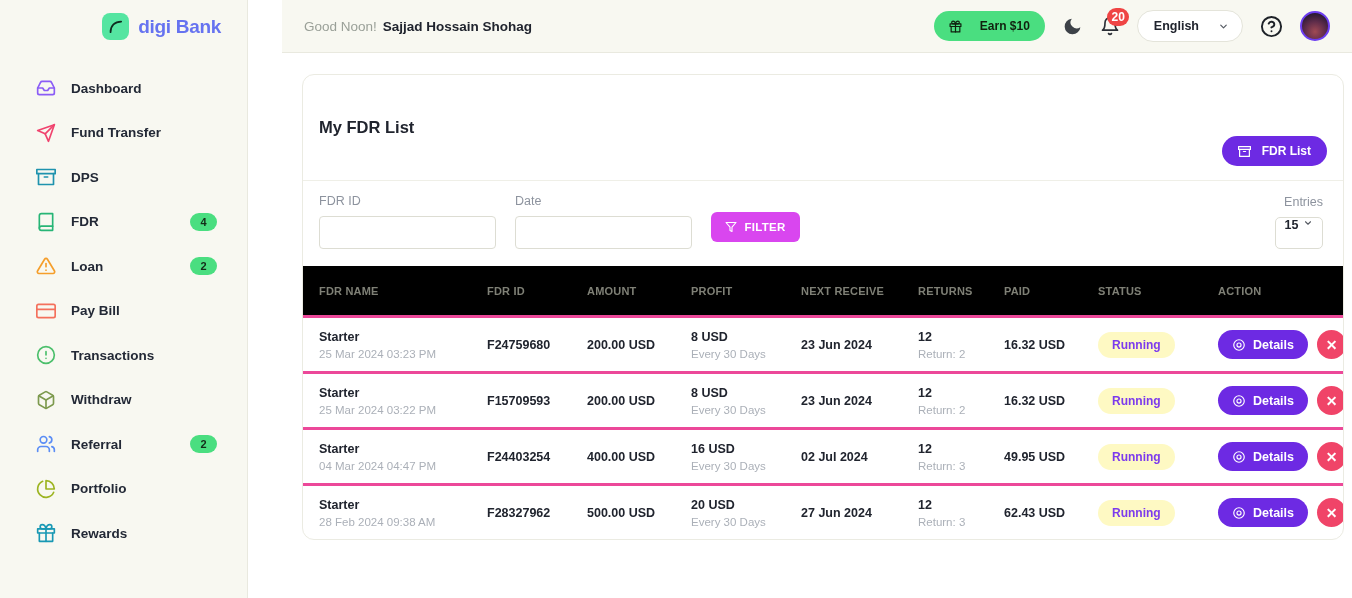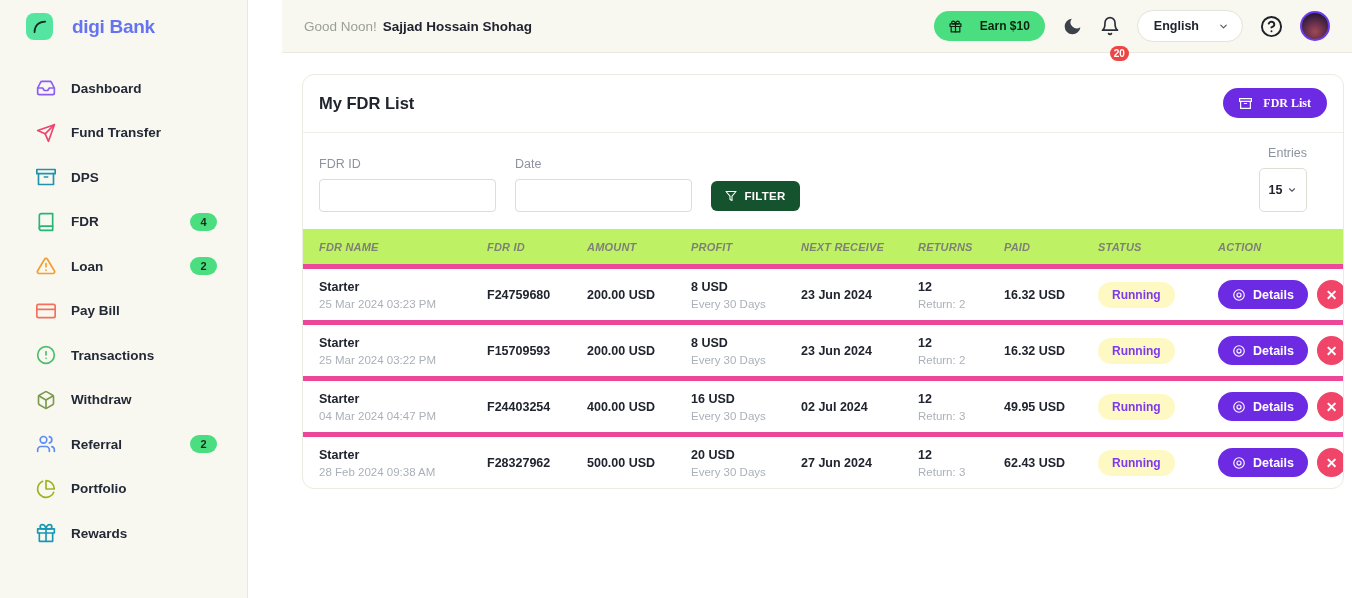--- a/index.html
+++ b/index.html
@@ -5,63 +5,63 @@
   * { box-sizing: border-box; margin: 0; padding: 0; }
   html,body { width:1352px; height:598px; }
   body {
     font-family: "Liberation Sans", sans-serif;
     background:#ffffff; color:#20242e; overflow:hidden;
   }
   .app { display:flex; width:1352px; height:598px; }
 
   
   .sidebar { width:248px; background:#f8f8f1; border-right:1px solid #e9e9df; flex-shrink:0; }
-  .logo-row { height:53px; display:flex; align-items:center; gap:19px; padding:0 26px; }
+  .logo-row { height:53px; display:flex; align-items:center; gap:9px; padding:0 26px;justify-content:flex-end; }
   .logo-box { width:27px; height:27px; border-radius:8px; background:#55e5a1; display:flex; align-items:center; justify-content:center; }
   .logo-text { font-size:19px; font-weight:700; color:#6673f0; letter-spacing:-0.3px; }
   .menu { padding-top:13px; }
   .menu-item { height:44.5px; display:flex; align-items:center; gap:15px; padding:0 30px 0 36px; cursor:pointer; }
   .menu-item svg { width:20px; height:20px; flex-shrink:0; }
   .menu-label { font-size:13.5px; font-weight:700; color:#232936; }
   .menu-badge { margin-left:auto; background:#4ade80; color:#142b18; font-size:11px; font-weight:700; min-width:27px; height:18px; border-radius:10px; display:flex; align-items:center; justify-content:center; padding:0 8px; }
 
   
   .main { flex:1; display:flex; flex-direction:column; background:#fff; min-width:0;padding-left:34px; }
   .topbar { height:53px; background:#f8f8f1; border-bottom:1px solid #e9e9df; display:flex; align-items:center; padding:0 22px; flex-shrink:0; }
   .greeting { color:#9aa098; font-size:13.5px; }
   .username { color:#20242e; font-weight:700; font-size:13.5px; margin-left:6px; }
   .topbar-right { margin-left:auto; display:flex; align-items:center; gap:17px; }
   .earn-btn { background:#4ade80; border:none; border-radius:16px; height:30px; padding:0 15px; display:flex; align-items:center; gap:18px; font-family:inherit; font-size:12px; font-weight:700; color:#10210f; cursor:pointer; }
   .icon-btn { background:none; border:none; cursor:pointer; display:flex; align-items:center; padding:0; }
   .bell-wrap { position:relative; }
-  .bell-badge { position:absolute; top:-8px; right:-9px; background:#ef4444; color:#fff; font-size:10px; font-weight:700; border-radius:9px; padding:2px 4px; min-width:17px; text-align:center;margin-top:38px; }
+  .bell-badge { position:absolute; top:-8px; right:-9px; background:#ef4444; color:#fff; font-size:12px; font-weight:700; border-radius:9px; padding:2px 4px; min-width:17px; text-align:center; }
   .lang-pill { background:#fff; border:1px solid #e4e4da; border-radius:17px; height:32px; padding:0 13px 0 16px; display:flex; align-items:center; gap:19px; font-family:inherit; font-size:12.5px; font-weight:600; color:#20242e; cursor:pointer; }
   .avatar { width:30px; height:30px; border-radius:50%; border:2.5px solid #6c3df0; background: radial-gradient(circle at 50% 72%, #a04a54 0%, #5e2c4a 45%, #221630 85%); cursor:pointer; }
 
   
   .content { flex:1; padding:21px 8px 0 20px; background:#fff; min-width:0; }
   .card { background:#fff; border:1px solid #ebebe2; border-radius:12px; overflow:hidden; }
   .card-head { display:flex; align-items:center; justify-content:space-between; padding:13px 16px 14px; }
   .card-title { font-size:16.5px; font-weight:700; color:#20242e; }
-  .fdr-list-btn { background:#6d2ae3; color:#fff; border:none; border-radius:16px; height:30px; padding:0 16px; display:flex; align-items:center; gap:11px; font-family:Liberation Serif, serif; font-size:12px; font-weight:700; cursor:pointer; }
+  .fdr-list-btn { background:#6d2ae3; color:#fff; border:none; border-radius:16px; height:30px; padding:0 16px; display:flex; align-items:center; gap:11px; font-family:Liberation Sans, sans-serif; font-size:12px; font-weight:700; cursor:pointer;margin-top:48px; }
   .card-divider { border-top:1px solid #efefe7; }
   .filter-row { display:flex; align-items:flex-end; padding:13px 16px 17px; }
   .field { display:flex; flex-direction:column; margin-right:19px; }
   .field-label { font-size:12.5px; color:#8d939e; margin-bottom:8px; }
   .field input { width:177px; height:33px; border:1px solid #ddddd3; border-radius:4px; background:#fff; padding:0 10px; font-family:inherit; font-size:13px; color:#20242e; outline:none; }
-  .filter-btn { background:#14532d; color:#fff; border:none; border-radius:6px; height:30px; width:89px; display:flex; align-items:center; justify-content:center; gap:7px; font-family:inherit; font-size:11.5px; font-weight:700; letter-spacing:0.3px; cursor:pointer; margin-bottom:1px; }
-  .entries { margin-left:auto; display:flex; flex-direction:column; align-items:flex-end; margin-right:20px; }
+  .filter-btn { background:#d946ef; color:#fff; border:none; border-radius:6px; height:30px; width:89px; display:flex; align-items:center; justify-content:center; gap:7px; font-family:inherit; font-size:11.5px; font-weight:700; letter-spacing:0.3px; cursor:pointer; margin-bottom:7px; }
+  .entries { margin-left:auto; display:flex; flex-direction:column; align-items:flex-end; margin-right:4px; }
   .entries-label { font-size:12.5px; color:#8d939e; margin-bottom:8px; }
-  .entries-select { width:48px; height:44px; border:1px solid #ddddd3; border-radius:5px; background:#fff; display:flex; align-items:center; justify-content:center; gap:5px; font-size:12.5px; font-weight:700; color:#20242e; cursor:pointer; }
+  .entries-select { width:48px; height:32px; border:1px solid #ddddd3; border-radius:5px; background:#fff; display:flex; justify-content:center; gap:5px; font-size:12.5px; font-weight:700; color:#20242e; cursor:pointer; }
 
   
   .tgrid { display:grid; grid-template-columns:168px 100px 104px 110px 117px 86px 94px 120px 1fr; align-items:center; padding-left:16px; }
-  .thead { background:#bef264; height:35px;font-style:italic; }
+  .thead { background:#000000; height:49px; }
   .th { font-size:11px; font-weight:700; color:#7f8076; letter-spacing:0.2px; }
-  .trow { height:56px; border-top:5px solid #ec4899; }
+  .trow { height:56px; border-top:3px solid #ec4899; }
   .cell-main { font-size:12.5px; font-weight:700; color:#20242e; }
   .cell-sub { font-size:11.5px; color:#abb0b8; margin-top:4px; }
   .status-pill { display:inline-block; background:#fef9c3; color:#7c3aed; font-size:12px; font-weight:600; padding:6px 14px; border-radius:15px; }
   .action-cell { display:flex; align-items:center; gap:9px; }
   .details-btn { background:#6d2ae3; color:#fff; border:none; border-radius:15px; height:29px; padding:0 14px; display:inline-flex; align-items:center; gap:7px; font-family:inherit; font-size:12.5px; font-weight:700; cursor:pointer; }
   .x-btn { width:29px; height:29px; border-radius:50%; background:#f04468; color:#fff; border:none; font-size:14px; font-weight:700; display:flex; align-items:center; justify-content:center; cursor:pointer; line-height:1; font-family:inherit; }
 </style>
 </head>
 <body>
 

